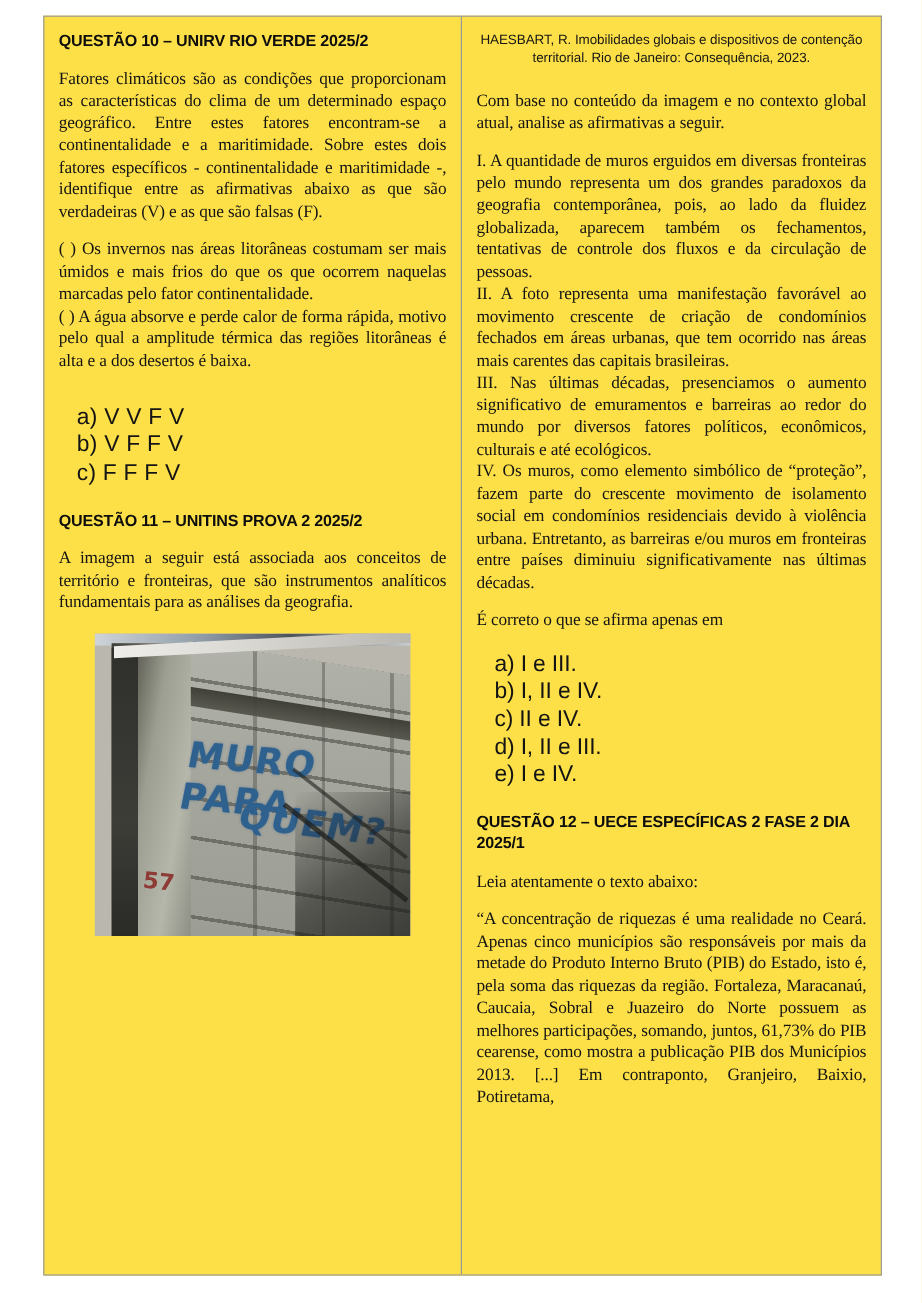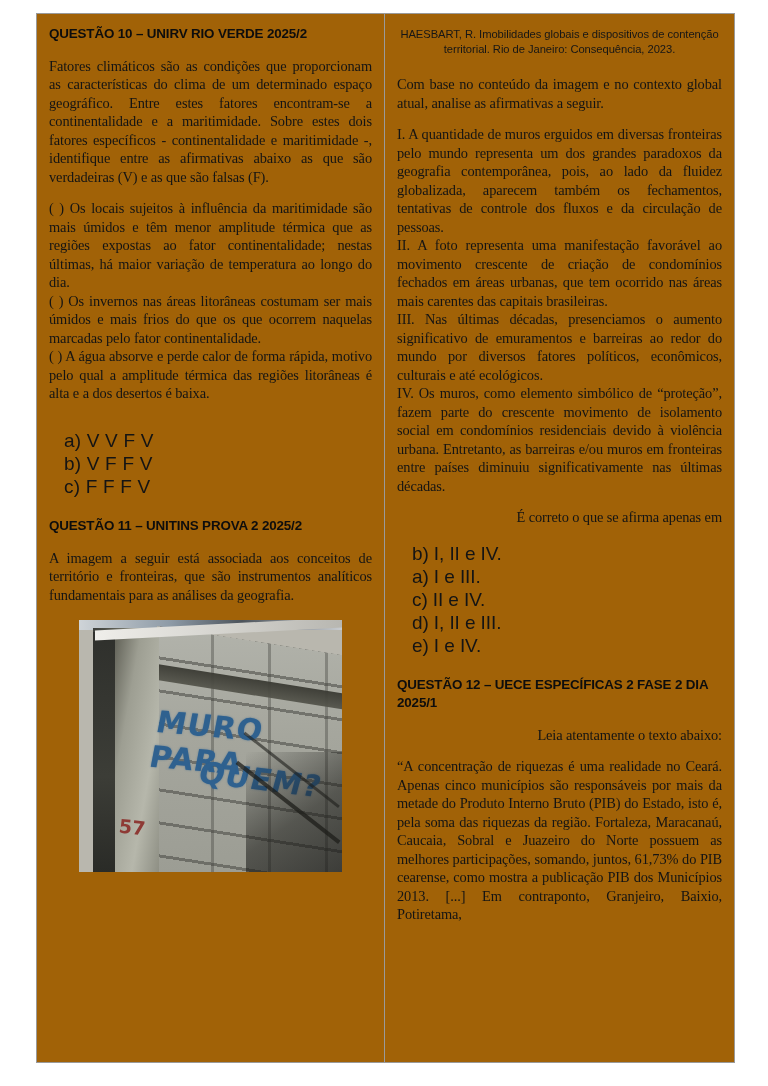--- a/index.html
+++ b/index.html
@@ -16,21 +16,21 @@
   }
 
   .page {
     position: absolute;
     left: 36px;
     top: 13px;
     width: 699px;
     height: 1050px;
     border: 1.5px solid #9a9a9a;
     box-sizing: border-box;
-    background: #a16207;
+    background: #fde047;
     display: flex;
     flex-direction: row;
   }
 
   .column {
     box-sizing: border-box;
     height: 100%;
     overflow: hidden;
     padding: 11px 12px 0 12px;
   }
@@ -62,21 +62,21 @@
     text-align: justify;
     text-justify: inter-word;
     color: #141414;
     letter-spacing: -0.1px;
     font-family: Liberation Serif, serif;
   }
   p.body-text.tight {
     margin-bottom: 0;
   }
   p.body-text.nojust {
-    text-align: right;
+    text-align: left;
   }
 
   p.source-text {
     font-size: 11.2px;
     line-height: 1.3;
     margin: 0 0 19px 0;
     text-align: center;
     color: #161616;
     letter-spacing: -0.05px;
   }
@@ -223,21 +223,20 @@
 <body>
 
 <div class="page">
 
   <div class="column col-left">
 
     <h2 class="q-heading">QUESTÃO 10 – UNIRV RIO VERDE 2025/2</h2>
 
     <p class="body-text">Fatores climáticos são as condições que proporcionam as características do clima de um determinado espaço geográfico. Entre estes fatores encontram-se a continentalidade e a maritimidade. Sobre estes dois fatores específicos - continentalidade e maritimidade -, identifique entre as afirmativas abaixo as que são verdadeiras (V) e as que são falsas (F).</p>
 
-    <p class="body-text tight">( )  Os locais sujeitos à influência da maritimidade são mais úmidos e têm menor amplitude térmica que as regiões expostas ao fator continentalidade; nestas últimas, há maior variação de temperatura ao longo do dia.</p>
     <p class="body-text tight">( )  Os invernos nas áreas litorâneas costumam ser mais úmidos e mais frios do que os que ocorrem naquelas marcadas pelo fator continentalidade.</p>
     <p class="body-text tight">( ) A água absorve e perde calor de forma rápida, motivo pelo qual a amplitude térmica das regiões litorâneas é alta e a dos desertos é baixa.</p>
 
     <div class="gap-sm"></div>
 
     <ul class="alt-list">
       <li>a) V V F V</li>
       <li>b) V F F V</li>
       <li>c) F F F V</li>
     </ul>
@@ -272,22 +271,22 @@
     <p class="body-text">Com base no conteúdo da imagem e no contexto global atual, analise as afirmativas a seguir.</p>
 
     <p class="body-text tight">I. A quantidade de muros erguidos em diversas fronteiras pelo mundo representa um dos grandes paradoxos da geografia contemporânea, pois, ao lado da fluidez globalizada, aparecem também os fechamentos, tentativas de controle dos fluxos e da circulação de pessoas.</p>
     <p class="body-text tight">II. A foto representa uma manifestação favorável ao movimento crescente de criação de condomínios fechados em áreas urbanas, que tem ocorrido nas áreas mais carentes das capitais brasileiras.</p>
     <p class="body-text tight">III. Nas últimas décadas, presenciamos o aumento significativo de emuramentos e barreiras ao redor do mundo por diversos fatores políticos, econômicos, culturais e até ecológicos.</p>
     <p class="body-text">IV. Os muros, como elemento simbólico de “proteção”, fazem parte do crescente movimento de isolamento social em condomínios residenciais devido à violência urbana. Entretanto, as barreiras e/ou muros em fronteiras entre países diminuiu significativamente nas últimas décadas.</p>
 
     <p class="body-text nojust">É correto o que se afirma apenas em</p>
 
     <ul class="alt-list roman">
+      <li>a) I e III.</li>
       <li>b) I, II e IV.</li>
-      <li>a) I e III.</li>
       <li>c) II e IV.</li>
       <li>d) I, II e III.</li>
       <li>e) I e IV.</li>
     </ul>
 
     <h2 class="q-heading spaced-top">QUESTÃO 12 – UECE ESPECÍFICAS 2 FASE 2 DIA 2025/1</h2>
 
     <p class="body-text nojust">Leia atentamente o texto abaixo:</p>
 
     <p class="body-text">“A concentração de riquezas é uma realidade no Ceará. Apenas cinco municípios são responsáveis por mais da metade do Produto Interno Bruto (PIB) do Estado, isto é, pela soma das riquezas da região. Fortaleza, Maracanaú, Caucaia, Sobral e Juazeiro do Norte possuem as melhores participações, somando, juntos, 61,73% do PIB cearense, como mostra a publicação PIB dos Municípios 2013. [...] Em contraponto, Granjeiro, Baixio, Potiretama,</p>

